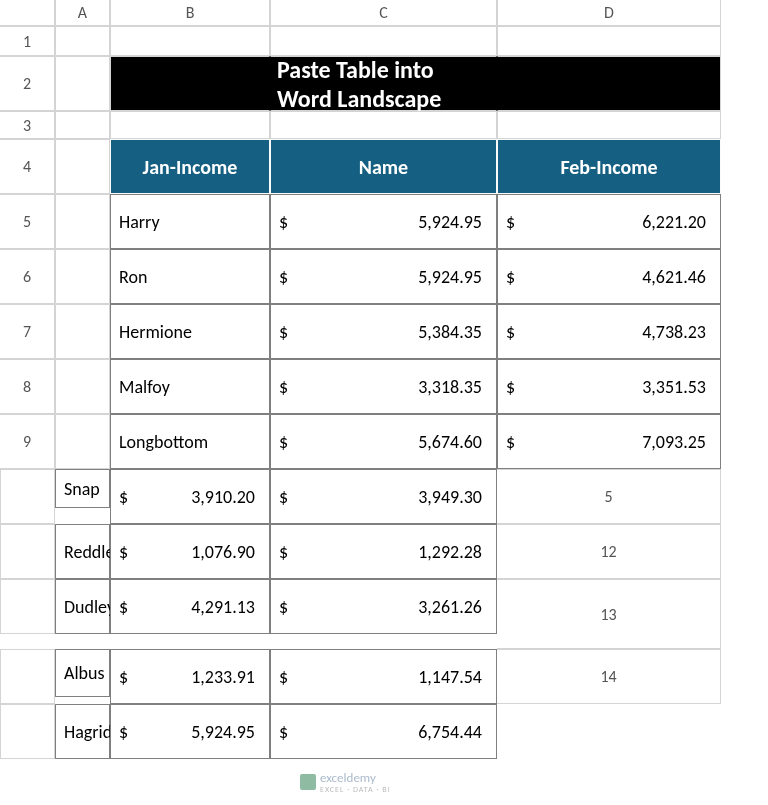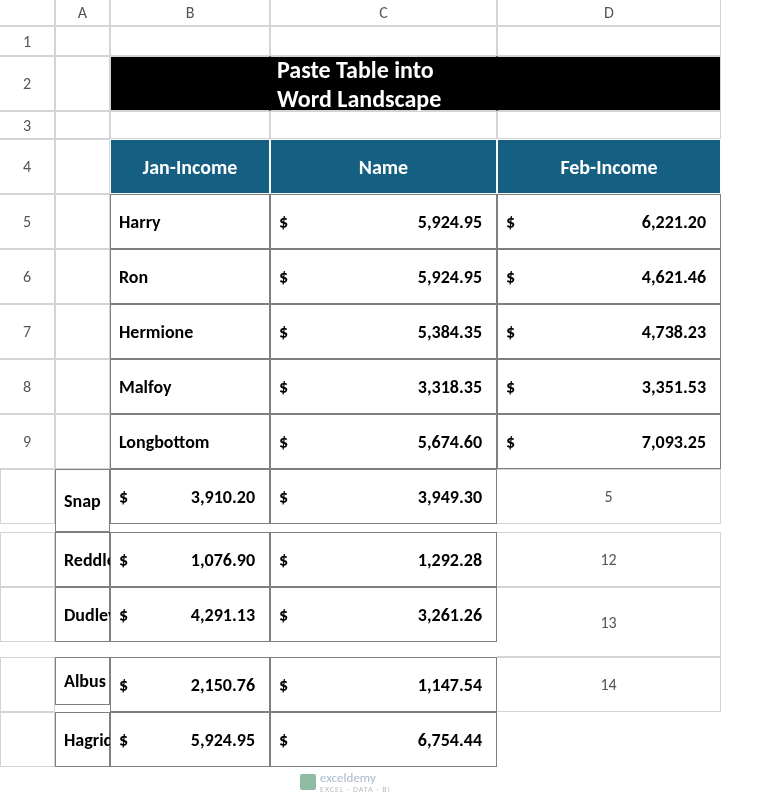--- a/index.html
+++ b/index.html
@@ -43,21 +43,20 @@
       color: #555;
     }
     .cell {
       border: 1px solid #d4d4d4;
       display: flex;
       align-items: center;
       padding: 0 6px;
       font-size: 18px;
       height: 55px;
       background: #fff;
-      font-weight: bold;
     }
 
     .title-cell {
       background: #000;
       color: #fff;
       font-weight: bold;
       font-size: 24px;
       justify-content: center;
       border: 1px solid #d4d4d4;
     }
@@ -220,21 +219,21 @@
         <span class="val">5,674.60</span>
       </span>
     </div>
     <div class="cell data-cell odd" style="height: 55px;">
       <span class="money">
         <span class="sym">$</span>
         <span class="val">7,093.25</span>
       </span>
     </div>
     <div class="cell" style="height: 55px;"></div>
-    <div class="cell data-cell " style="height: 63px;">
+    <div class="cell data-cell " style="height: 39px;">
       <span class="name-val">Snap</span>
     </div>
     <div class="cell data-cell " style="height: 55px;">
       <span class="money">
         <span class="sym">$</span>
         <span class="val">3,910.20</span>
       </span>
     </div>
     <div class="cell data-cell " style="height: 55px;">
       <span class="money">
@@ -277,21 +276,21 @@
       </span>
     </div>
     <div class="row-header" style="height: 70px;">13</div>
     <div class="cell" style="height: 55px;"></div>
     <div class="cell data-cell odd" style="height: 48px;">
       <span class="name-val">Albus</span>
     </div>
     <div class="cell data-cell odd" style="height: 55px;">
       <span class="money">
         <span class="sym">$</span>
-        <span class="val">2,150.76</span>
+        <span class="val">1,233.91</span>
       </span>
     </div>
     <div class="cell data-cell odd" style="height: 55px;">
       <span class="money">
         <span class="sym">$</span>
         <span class="val">1,147.54</span>
       </span>
     </div>
     <div class="row-header" style="height: 55px;">14</div>
     <div class="cell" style="height: 55px;"></div>

